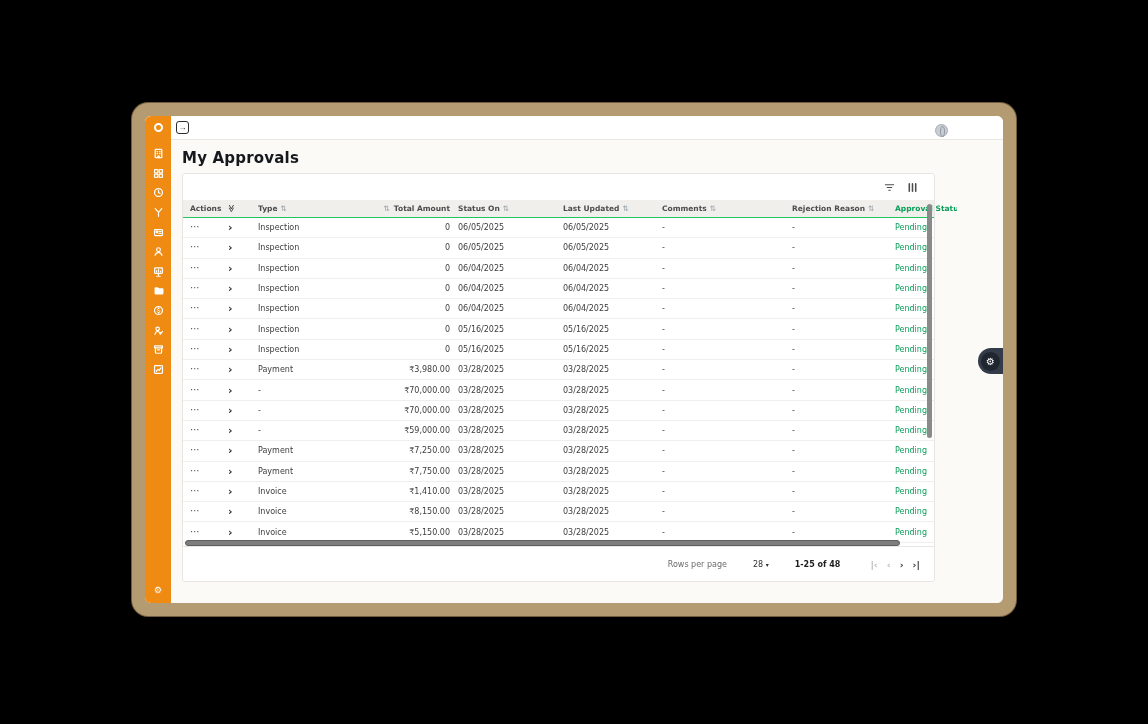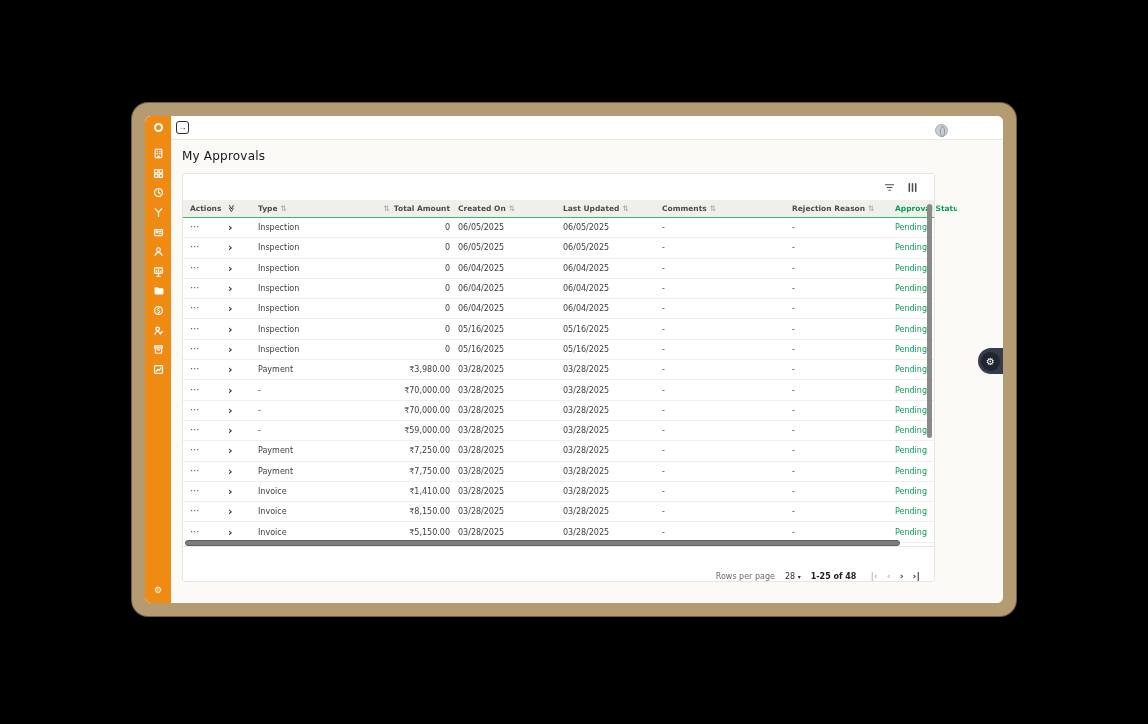--- a/index.html
+++ b/index.html
@@ -38,21 +38,21 @@
   
   .sidebar { position:absolute; left:0; top:24px; bottom:0; width:26px; background:#ef8a12;
              display:flex; flex-direction:column; align-items:center; }
   .sb-icons { display:flex; flex-direction:column; align-items:center; padding-top:4px; }
   .sb-icon { width:20px; height:19.6px; display:flex; align-items:center; justify-content:center; cursor:pointer; }
   .sb-icon svg { width:11px; height:11px; }
   .sb-footer { margin-top:auto; padding-bottom:8px; font-size:9px; color:#fff; cursor:pointer; }
 
   
   .main { position:absolute; left:26px; top:24px; right:0; bottom:0; background:#fbfaf7; }
-  .page-title { position:absolute; left:11px; top:9px; font-size:12px; font-weight:400;
+  .page-title { position:absolute; left:11px; top:9px; font-size:15px; font-weight:700;
                 color:#15181c; letter-spacing:0.2px; }
 
   
   .card { position:absolute; left:11px; top:33px; width:753px; height:409px; background:#fff;
           border:1px solid #e7e5e1; border-radius:3px; }
   .card-toolbar { height:26px; display:flex; align-items:center; justify-content:flex-end;
                   gap:12px; padding-right:16px; }
   .icon-btn { cursor:pointer; display:flex; align-items:center; }
   .icon-btn svg { width:11px; height:11px; }
 
@@ -82,21 +82,21 @@
 
   
   .hscroll { position:absolute; left:0; top:366px; width:745px; height:8px; z-index:5; }
   .hthumb { position:absolute; left:2px; top:0; width:715px; height:6px; background:#7d7d7d;
             border:1px solid #5f5f5f; border-radius:3px; }
   .vscroll { position:absolute; right:2px; top:30px; width:5px; height:234px;
              background:#8a8a8a; border-radius:3px; z-index:5; }
 
   
   .tfoot { position:absolute; left:0; bottom:0; width:100%; height:35px; border-top:1px solid #e9e7e3;
-           display:flex; align-items:flex-end; justify-content:flex-end; gap:10px; padding-right:14px;
+           display:flex; align-items:center; justify-content:flex-end; gap:26px; padding-right:14px;
            font-size:8px; color:#6b6b6b; background:#fff; border-radius:0 0 3px 3px; }
   .rpp { color:#2e2e2e; cursor:pointer; }
   .rpp .caret { font-size:6px; }
   .range { color:#1d1d1d; font-weight:700; }
   .pgnav { display:flex; align-items:center; gap:9px; margin-left:4px; font-size:9.5px; font-weight:700; }
   .pg-disabled { color:#bcbcbc; cursor:default; }
   .pg-enabled { color:#3a3a3a; cursor:pointer; }
 
   
   .float-gear { position:absolute; left:846px; top:245px; width:25px; height:26px; background:#343b49;
@@ -233,21 +233,21 @@
               <span class="expand-all">≫</span>
             </div>
             <div class="c c-type">
               <span>Type</span><span class="sort">⇅</span>
             </div>
             <div class="c c-amount h-amount">
               <span class="sort">⇅</span>
                 <span>Total Amount</span>
             </div>
             <div class="c c-created">
-              <span>Created On</span><span class="sort">⇅</span>
+              <span>Status On</span><span class="sort">⇅</span>
             </div>
             <div class="c c-updated">
               <span>Last Updated</span><span class="sort">⇅</span>
             </div>
             <div class="c c-comments">
               <span>Comments</span><span class="sort">⇅</span>
             </div>
             <div class="c c-rejection">
               <span>Rejection Reason</span><span class="sort">⇅</span>
             </div>

